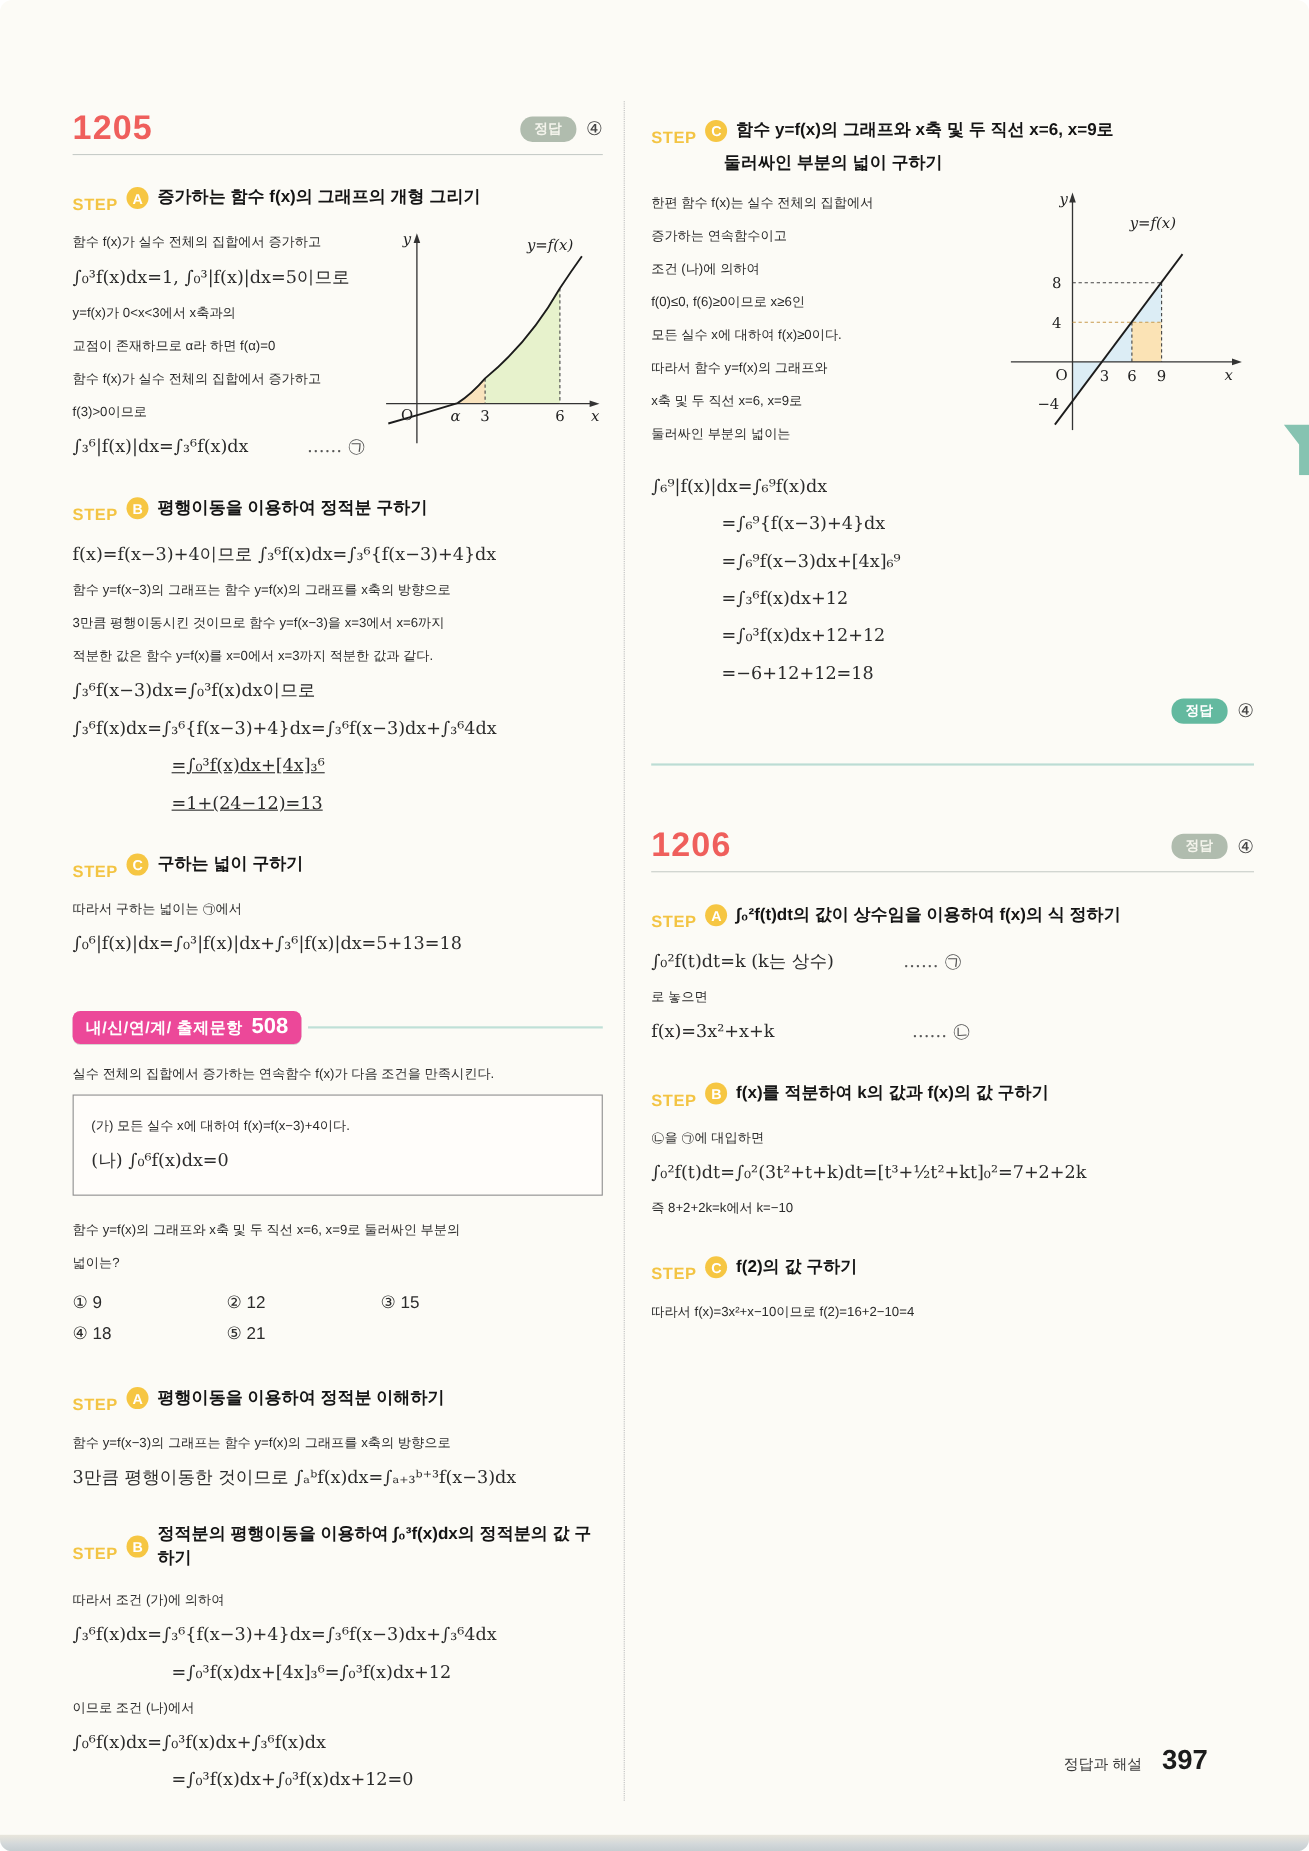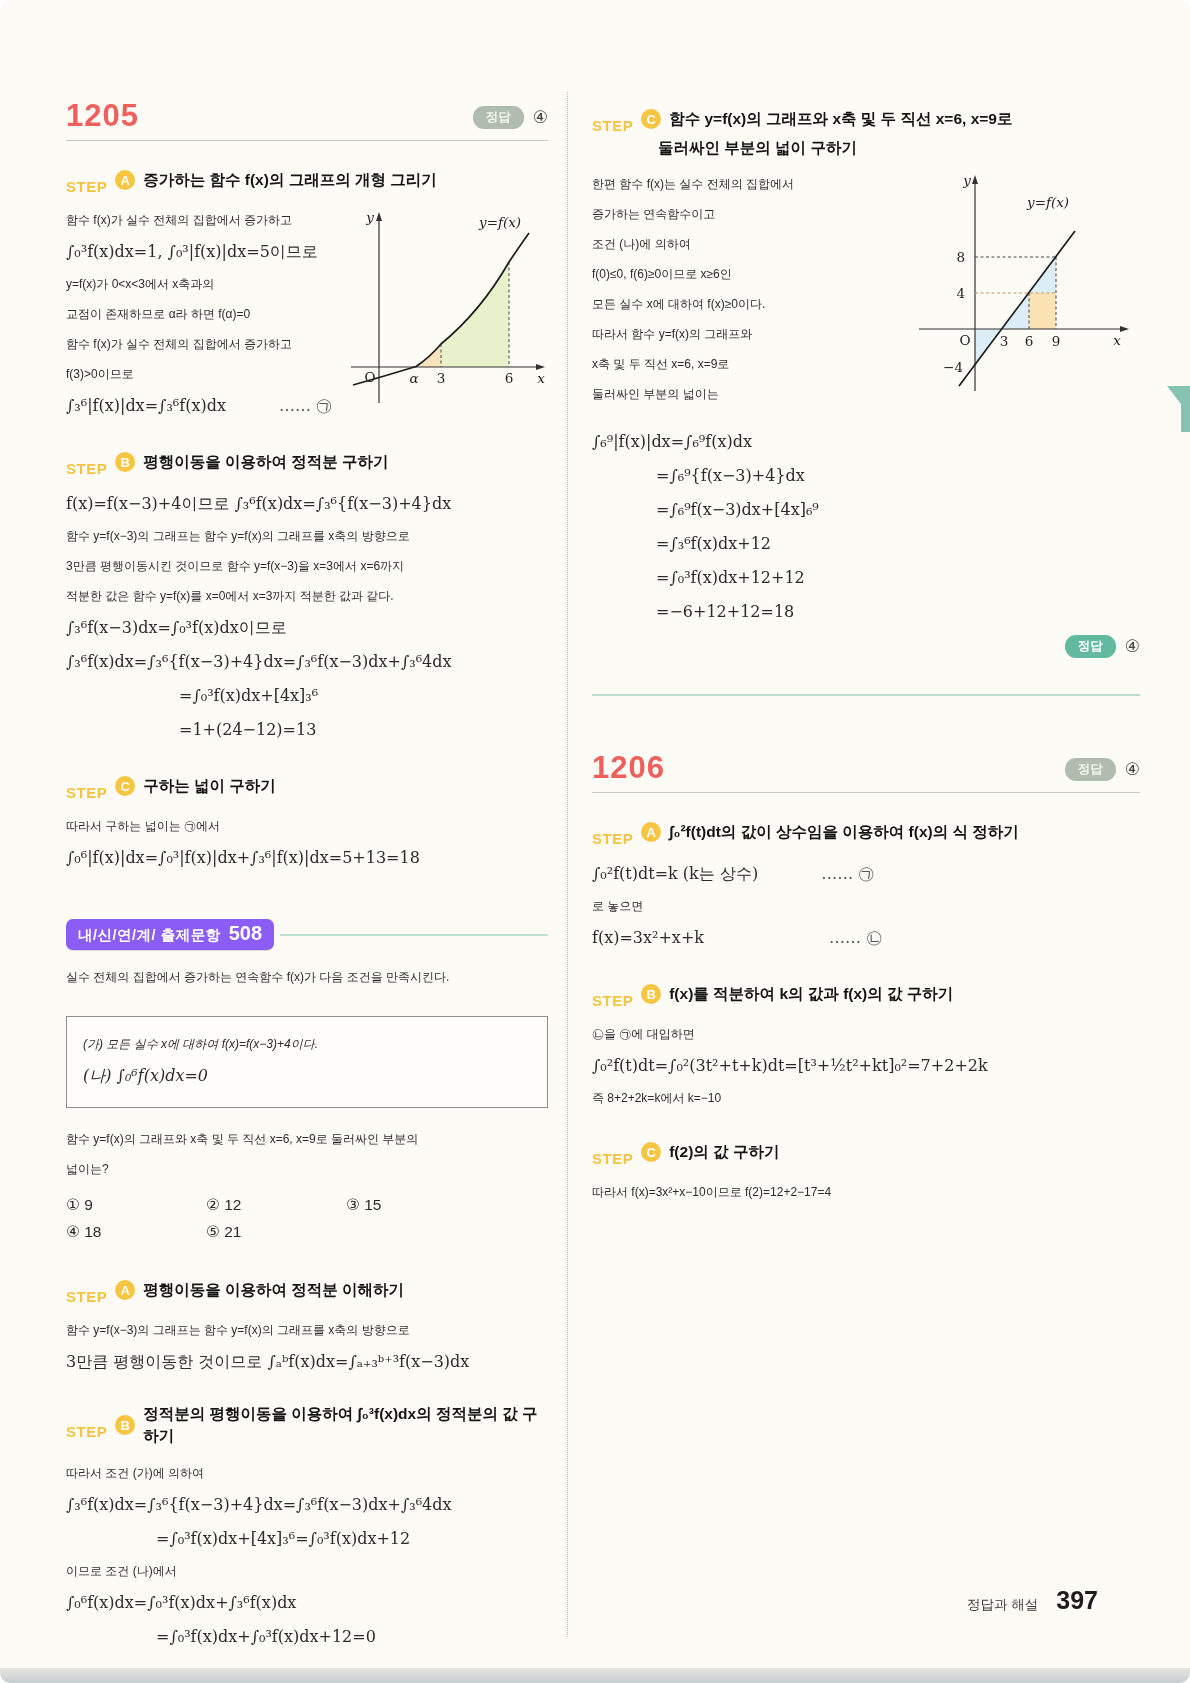--- a/index.html
+++ b/index.html
@@ -25,38 +25,38 @@
   .step-head{display:flex;align-items:center;gap:8px;margin:24px 0 10px;}
   .step-word{color:#f3c443;font-weight:bold;font-size:15px;letter-spacing:.5px;margin-top:13px;}
   .step-circle{flex:0 0 auto;width:20px;height:20px;border-radius:50%;background:#f6c642;color:#fff;
     font-weight:bold;font-size:13px;display:flex;align-items:center;justify-content:center;}
   .step-title{font-weight:bold;font-size:15.5px;color:#141414;line-height:1.45;}
   .step-title-cont{font-weight:bold;font-size:15.5px;color:#141414;margin:-6px 0 10px 66px;}
 
   
   .line{font-size:12px;line-height:30px;}
   .mline{font-size:16px;line-height:34px;font-family:"DejaVu Serif","Liberation Serif",serif;}
-  .ind-205{margin-left:113px;}
+  .ind-205{margin-left:90px;text-decoration:underline;}
   .ind-90{margin-left:90px;}
   .ind-64{margin-left:64px;}
   .ref-marker{color:#555;}
 
   .flex-row{display:flex;align-items:flex-start;}
   .txtcol{flex:1 1 auto;}
   .fig{flex:0 0 auto;}
 
   
   .naesin-row{display:flex;align-items:center;margin:44px 0 12px;}
-  .naesin-badge{background:#8b5cf6;color:#fff;border-radius:7px;padding:4px 12px 5px;display:flex;align-items:baseline;gap:8px;
+  .naesin-badge{background:#ec4899;color:#fff;border-radius:7px;padding:4px 12px 5px;display:flex;align-items:baseline;gap:8px;
     box-shadow:0 1px 0 rgba(0,0,0,.15);}
   .naesin-label{font-size:14.5px;font-weight:bold;letter-spacing:.5px;}
   .naesin-num{font-size:20px;font-weight:bold;line-height:1;}
   .naesin-rule{flex:1 1 auto;height:2px;background:#bfe0d7;margin-left:6px;}
 
-  .cond-box{border:1.3px solid #8d8d8d;background:#fffdfa;padding:12px 16px 14px;margin:24px 0 16px;font-style:italic;}
+  .cond-box{border:1.3px solid #8d8d8d;background:#fffdfa;padding:12px 16px 14px;margin:4px 0 16px;}
   .choices{display:grid;grid-template-columns:140px 140px auto;row-gap:9px;font-size:15.5px;margin-top:12px;}
 
   .answer-inline{display:flex;justify-content:flex-end;align-items:center;gap:9px;margin-top:6px;}
 
   .teal-rule{height:2px;background:#bcdcd4;margin:36px 0 0;}
 
   .eqblock{margin-top:16px;}
 
   
   .footer{position:absolute;right:92px;bottom:68px;display:flex;align-items:baseline;gap:18px;}
@@ -308,21 +308,21 @@
       <div class="mline">∫₀²f(t)dt=∫₀²(3t²+t+k)dt=[t³+½t²+kt]₀²=7+2+2k</div>
       <div class="line">즉 8+2+2k=k에서 k=−10</div>
     </div>
 
     <div class="step-head">
       <span class="step-word">STEP</span>
       <span class="step-circle">C</span>
       <span class="step-title">f(2)의 값 구하기</span>
     </div>
     <div>
-      <div class="line">따라서 f(x)=3x²+x−10이므로 f(2)=12+2−17=4</div>
+      <div class="line">따라서 f(x)=3x²+x−10이므로 f(2)=16+2−10=4</div>
     </div>
 
   </div>
 
   <svg class="edge-tab" width="23" height="46" viewBox="0 0 23 46">
     <polygon points="0,0 23,0 23,46 14,46 14,18 0,0" fill="#86c3b1"></polygon>
   </svg>
 
   <div class="footer">
     <span class="footer-label">정답과 해설</span>

